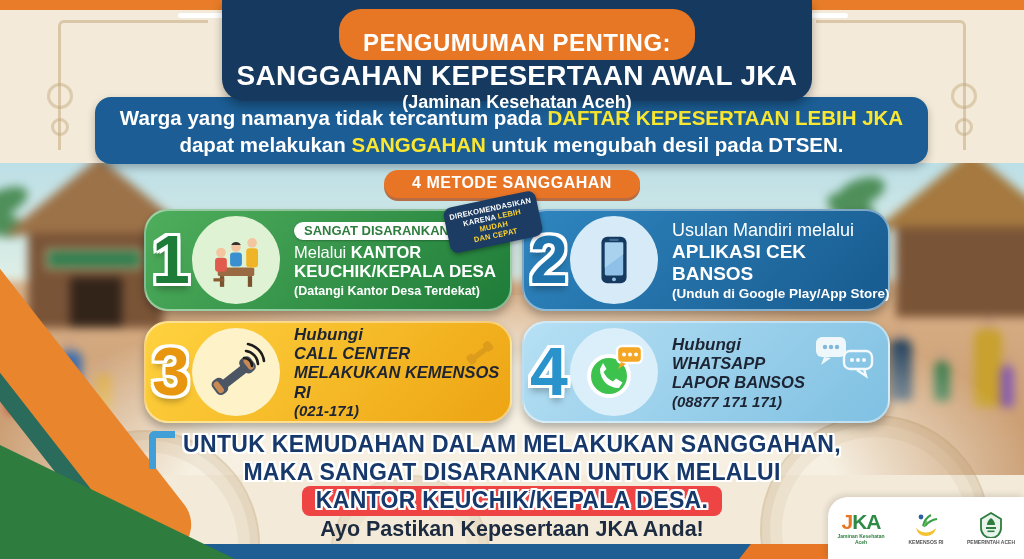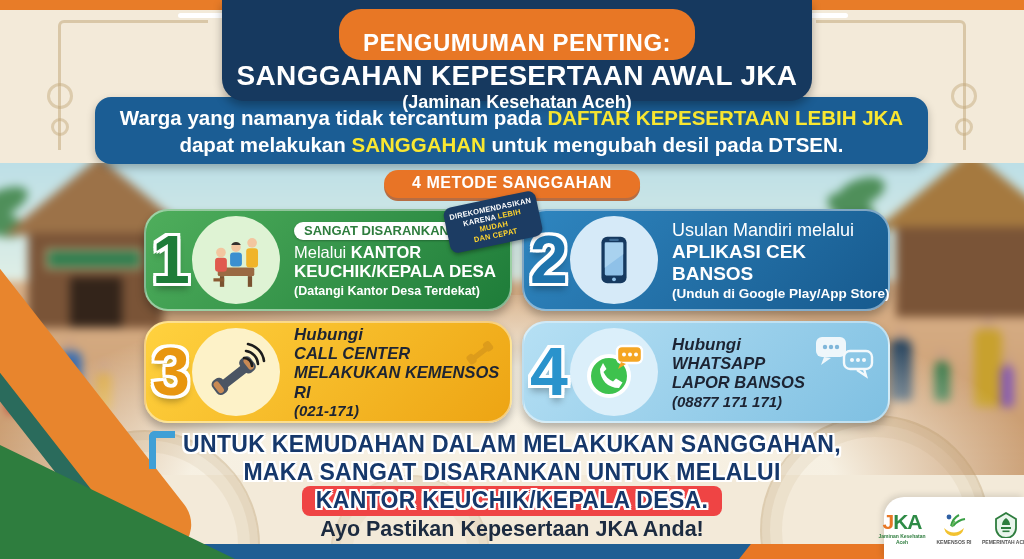--- a/index.html
+++ b/index.html
@@ -121,22 +121,22 @@
     border-top:7px solid #3f9fd6; border-left:7px solid #3f9fd6; border-top-left-radius:6px; z-index:5; }
   .footer-msg { position:absolute; left:0; top:430px; width:100%; text-align:center; z-index:5;
     color:#16386b; font-weight:800; font-size:23px; line-height:28px; letter-spacing:.3px;
     text-shadow:-2px -2px 0 #fff, 0 -2px 0 #fff, 2px -2px 0 #fff, -2px 0 0 #fff, 2px 0 0 #fff,
                 -2px 2px 0 #fff, 0 2px 0 #fff, 2px 2px 0 #fff; }
   .footer-msg .hl-band { display:inline-block; background:#ef4444; border-radius:8px; padding:0 14px 2px; }
   .footer-cta { position:absolute; left:0; top:517px; width:100%; text-align:center; z-index:5;
     color:#1c2b40; font-weight:800; font-size:21.5px; }
 
   
-  .logo-panel { position:absolute; right:0; bottom:0; width:140px; height:62px; background:#fff;
-    border-radius:20px 0 0 0; z-index:8; display:flex; align-items:center; justify-content:center; 
+  .logo-panel { position:absolute; right:0; bottom:0; width:196px; height:62px; background:#fff;
+    border-radius:20px 0 0 0; z-index:8; display:flex; align-items:center; justify-content:center; gap:13px;
     box-shadow:-2px -2px 6px rgba(0,0,0,0.12); }
   .logo { display:flex; flex-direction:column; align-items:center; }
   .logo-caption { font-size:5px; font-weight:700; color:#555; margin-top:1px; text-align:center; width:52px; line-height:6px; }
   .jka-text { font-weight:800; font-size:21px; line-height:21px; letter-spacing:-1px; }
   .jka-j { color:#e87725; } .jka-ka { color:#2e8b46; }
   .jka-cap { color:#2e7d3e; }
 </style>
 </head>
 <body>
 

